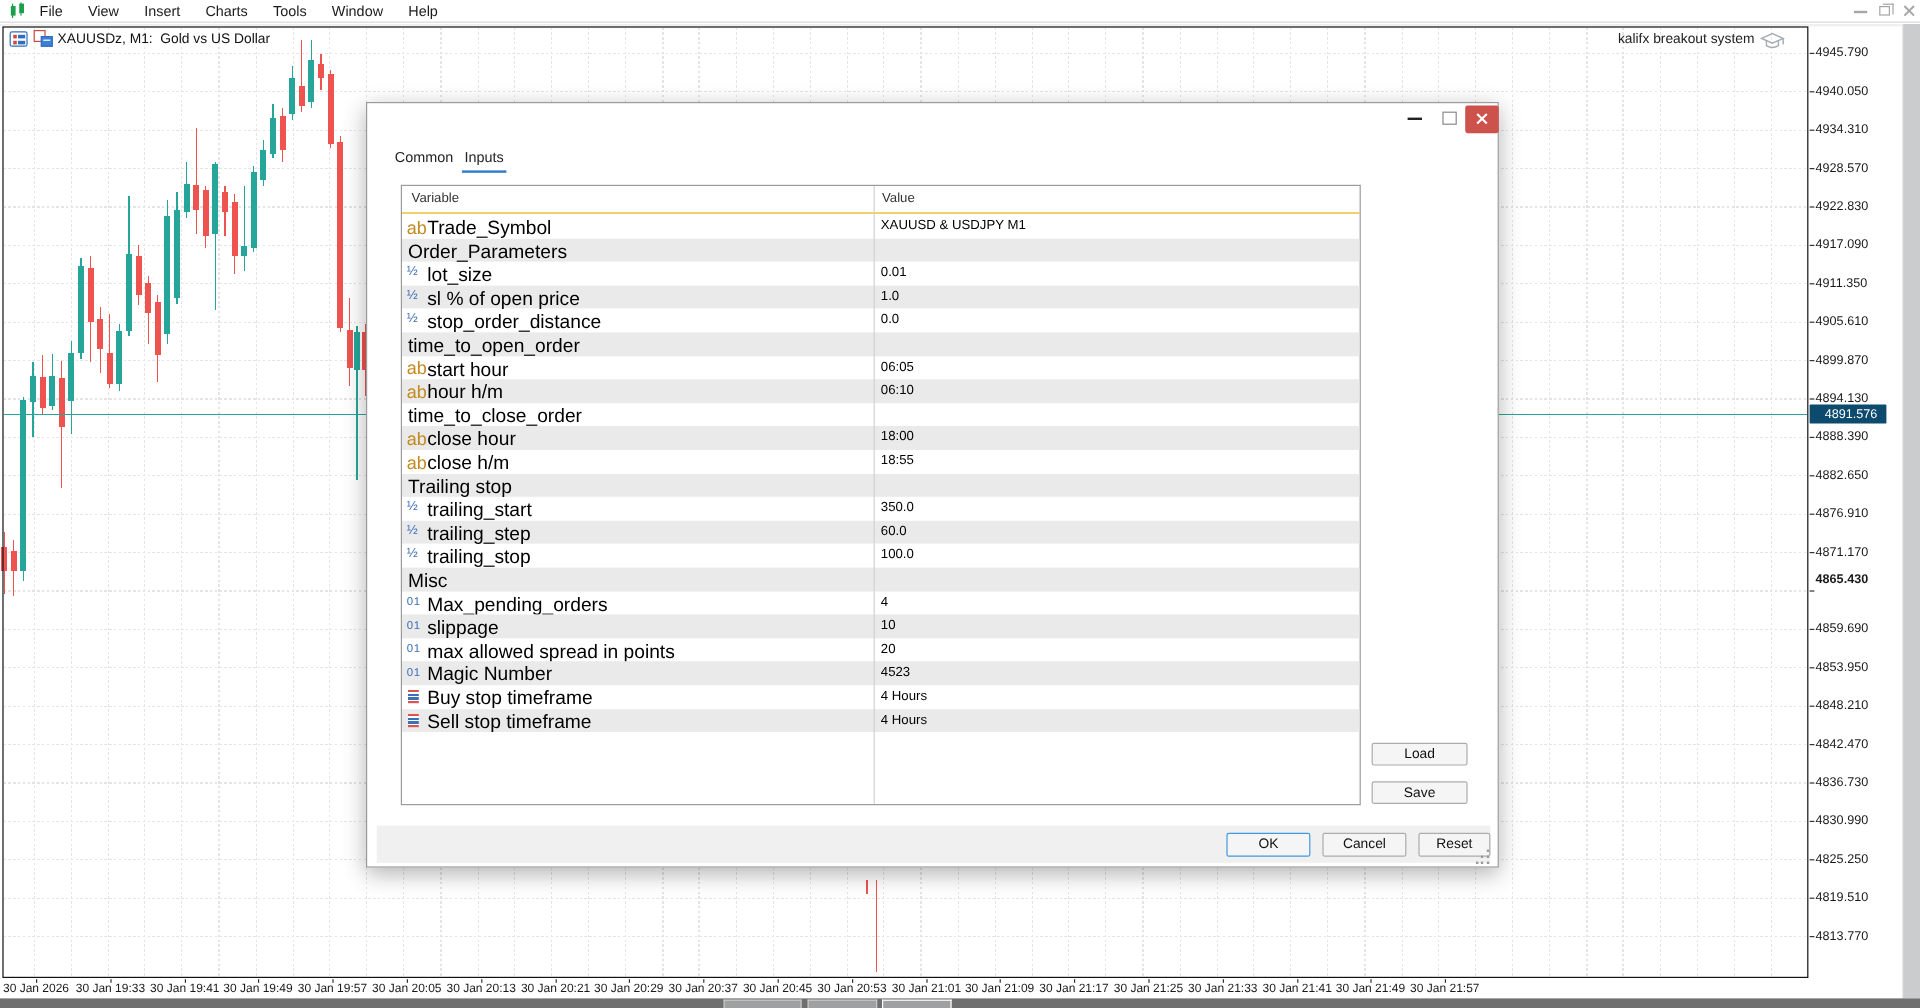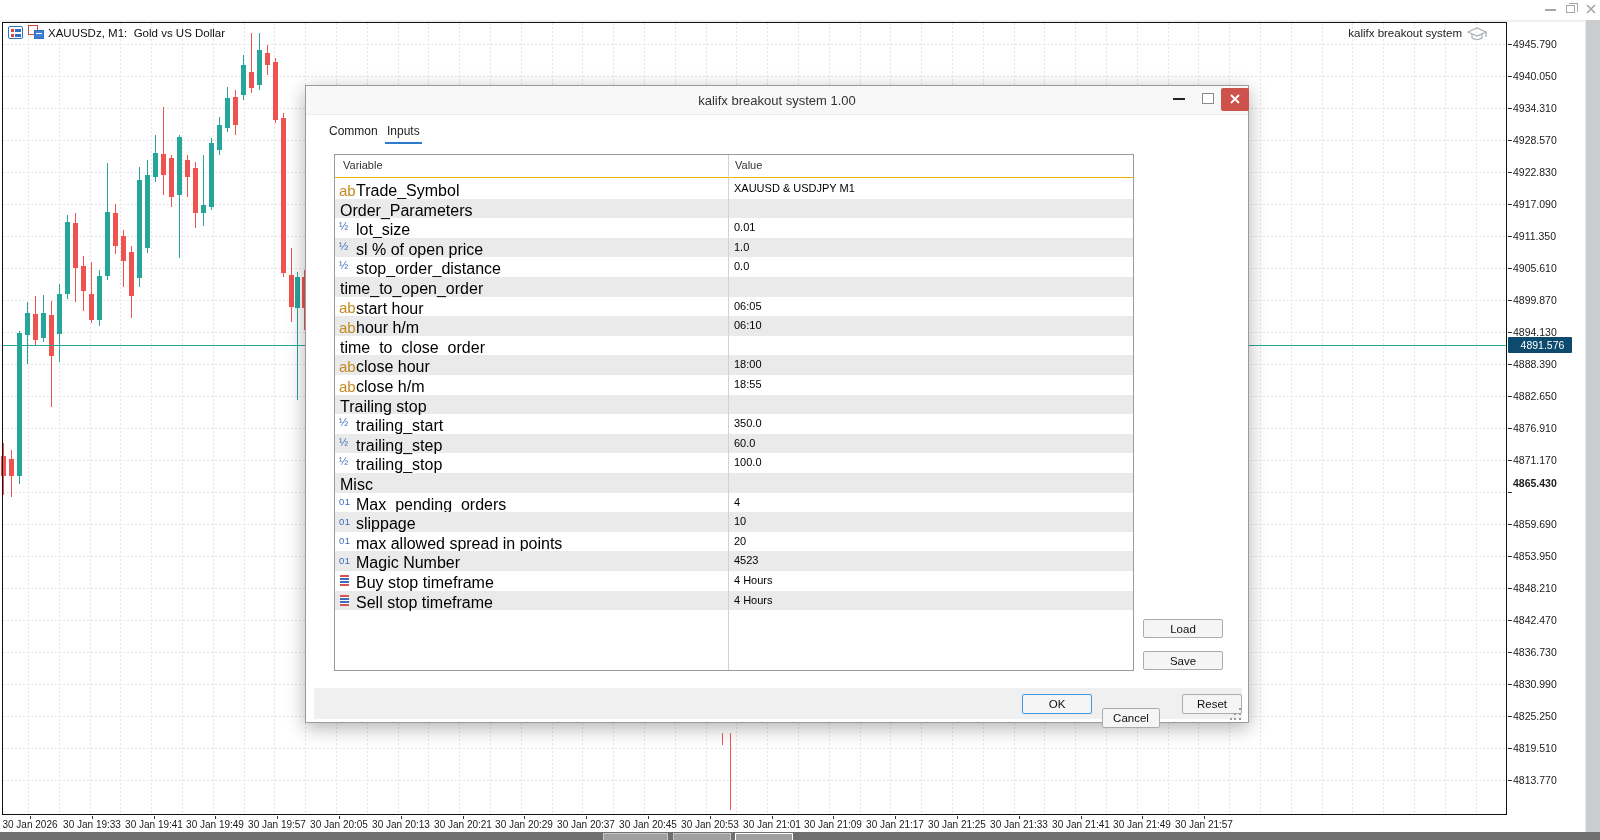--- a/index.html
+++ b/index.html
@@ -95,21 +95,21 @@
   .ticon.enum { top:4px; left:5px; width:9px; height:11px;
     background:linear-gradient(#d9534f 0 2px,#fff 2px 3px,#3c6fb8 3px 5px,#fff 5px 6px,#3c6fb8 6px 8px,#fff 8px 9px,#d9534f 9px 11px); }
 
   .btn { position:absolute; height:20px; background:#f5f5f5; border:1px solid #acacac;
     border-radius:2px; font-size:11.5px; color:#111; text-align:center; line-height:18px; }
   .btn.blue { border-color:#3f99e0; }
   .btn-load { left:837px; top:533px; width:80px; height:19px; }
   .btn-save { left:837px; top:565px; width:80px; height:19px; }
   .dlg-footer { position:absolute; left:8px; top:602px; width:928px; height:31px; background:#f0f0f0; }
   .btn-ok { left:716px; top:608px; width:70px; }
-  .btn-cancel { left:796px; top:608px; width:58px;margin-top:14px; }
+  .btn-cancel { left:796px; top:608px; width:70px; }
   .btn-reset { left:876px; top:608px; width:60px; }
   .grip { position:absolute; left:924px; top:622px; width:12px; height:12px; }
   .grip i { position:absolute; width:2px; height:2px; background:#9a9a9a; }
 </style>
 </head>
 <body>
 
 <div id="stage">
 
   <svg id="chart-svg" width="1600" height="840">
@@ -261,20 +261,35 @@
       <rect x="289" y="275" width="5" height="32" fill="#ef5350" shape-rendering="crispEdges"></rect>
       <line x1="297.5" y1="272" x2="297.5" y2="400" stroke="#26a69a" stroke-width="1" shape-rendering="crispEdges"></line>
       <rect x="295" y="277" width="5" height="31" fill="#26a69a" shape-rendering="crispEdges"></rect>
       <line x1="304.5" y1="270" x2="304.5" y2="330" stroke="#ef5350" stroke-width="1" shape-rendering="crispEdges"></line>
       <rect x="302" y="277" width="5" height="31" fill="#ef5350" shape-rendering="crispEdges"></rect>
       <line x1="3" y1="345.5" x2="1506" y2="345.5" stroke="#26a69a" stroke-width="1" shape-rendering="crispEdges"></line>
       <line x1="722.5" y1="733" x2="722.5" y2="745" stroke="#ef5350" stroke-width="1" shape-rendering="crispEdges"></line>
       <line x1="730.5" y1="733" x2="730.5" y2="810" stroke="#ef5350" stroke-width="1" shape-rendering="crispEdges"></line>
     </svg>
 
+  <div class="menubar">
+    <span class="appicon">
+        <i class="w1"></i>
+        <i class="w2"></i>
+        <i class="c1"></i>
+        <i class="c2"></i>
+      </span>
+    <span class="menu-item">File</span>
+    <span class="menu-item">View</span>
+    <span class="menu-item">Insert</span>
+    <span class="menu-item">Charts</span>
+    <span class="menu-item">Tools</span>
+    <span class="menu-item">Window</span>
+    <span class="menu-item">Help</span>
+  </div>
   <div class="wmin"></div>
   <div class="wres"></div>
   <svg class="wclose" width="10" height="10">
     <path d="M1 1 L9 9 M9 1 L1 9" stroke="#a6a6a6" stroke-width="1.6"></path>
   </svg>
 
   <div class="gapbar"></div>
   <div class="chart-border"></div>
 
   <span class="ic1">
@@ -390,23 +405,20 @@
       <div class="time-label" style="left: 1204px;">30 Jan 21:57</div>
     </div>
 
   <div class="right-strip"></div>
   <div class="bottom-strip"></div>
   <div class="bs-box" style="left:603px;width:65px;"></div>
   <div class="bs-box" style="left:673px;width:58px;"></div>
   <div class="bs-box" style="left:735px;width:58px;border-color:#ffffff;"></div>
 
   <div class="dialog">
-    <div class="dlg-title">
-      <span>kalifx breakout system 1.00</span>
-    </div>
     <div class="dlg-min"></div>
     <div class="dlg-max"></div>
     <div class="dlg-close">
       <svg width="28" height="23">
           <path d="M10 7 L18 15 M18 7 L10 15" stroke="#fff" stroke-width="1.8"></path>
         </svg>
     </div>
 
     <span class="tab" style="left:23px;">Common</span>
     <span class="tab" style="left:81px;">Inputs</span>

